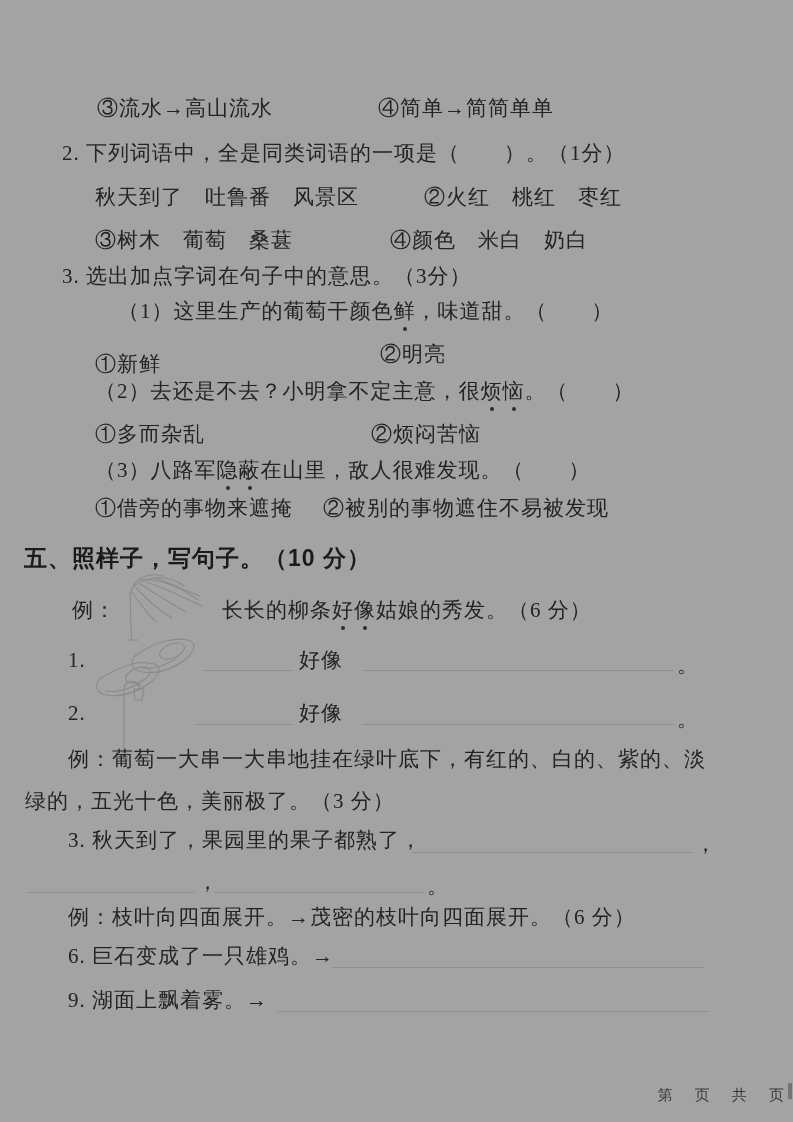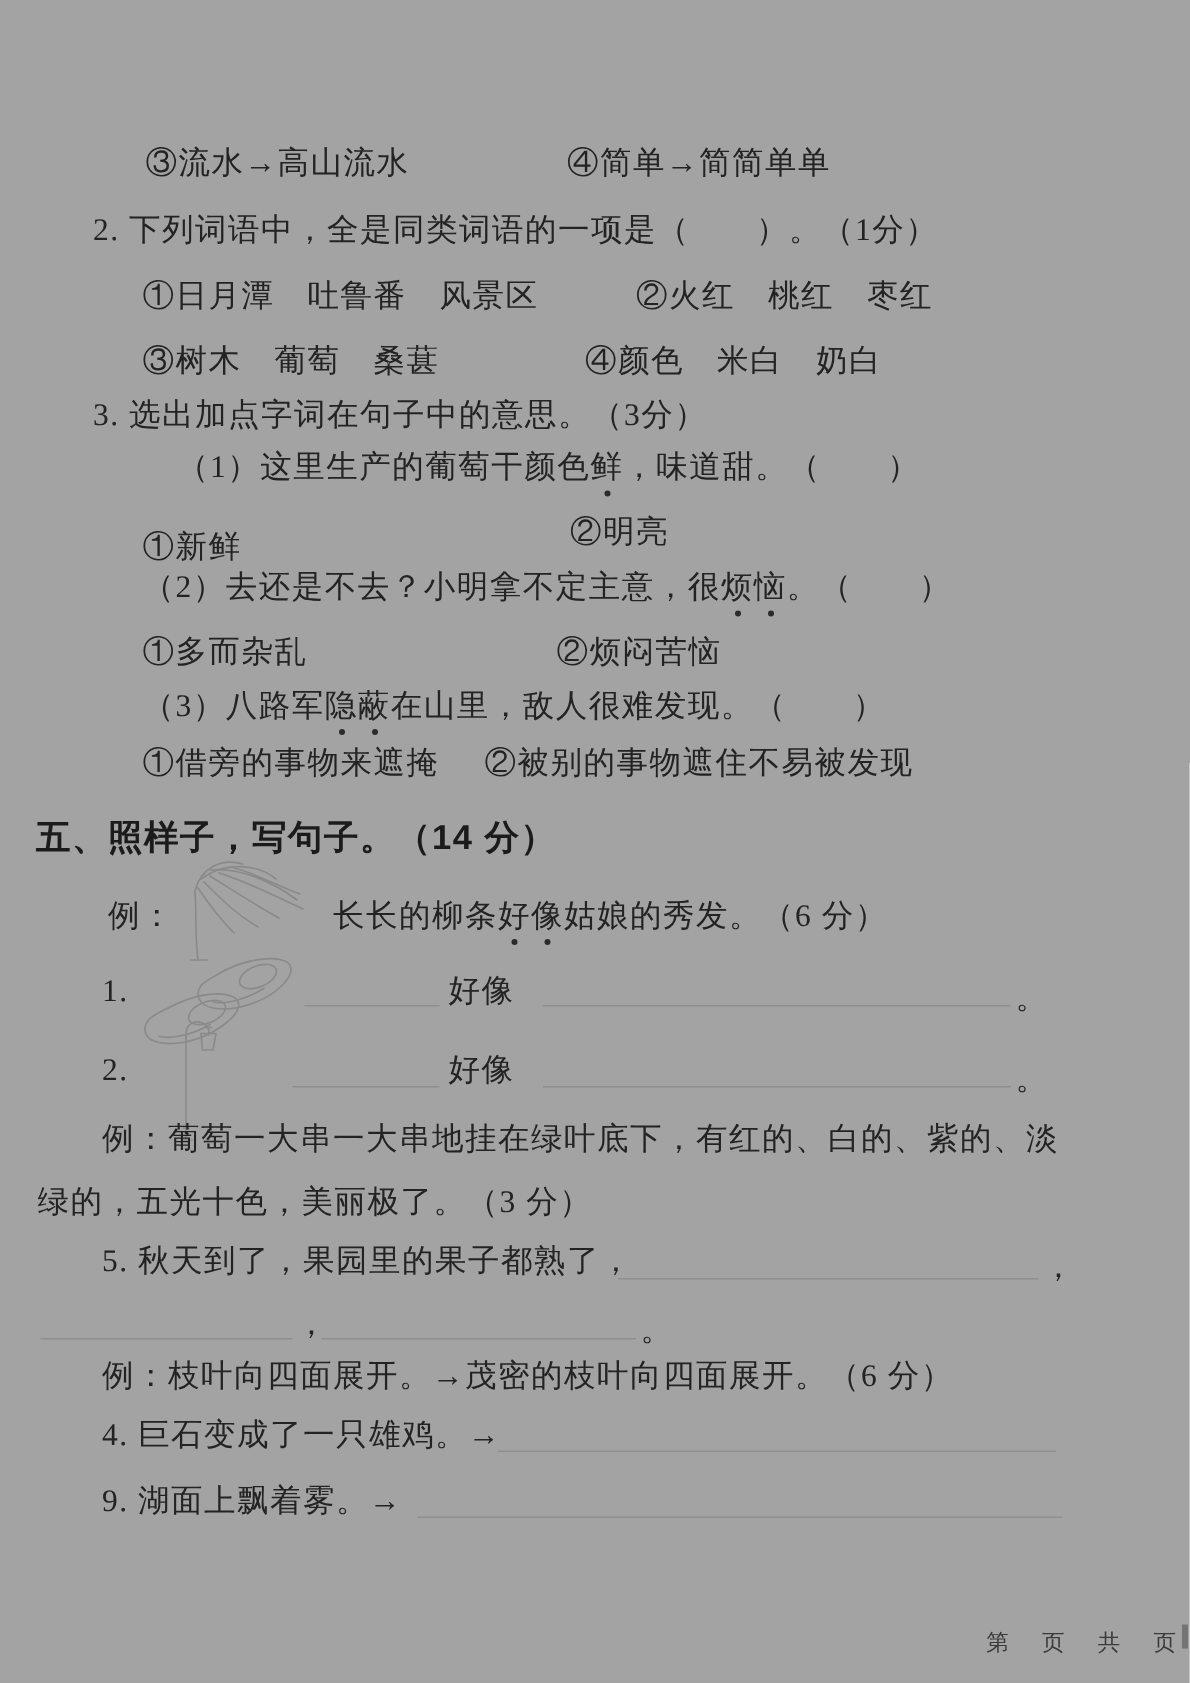--- a/index.html
+++ b/index.html
@@ -48,21 +48,21 @@
 
 <div class="page">
 
   <div>
     <div class="abs t" style="left:97px;top:93px;">③流水→高山流水</div>
     <div class="abs t" style="left:378px;top:93px;">④简单→简简单单</div>
   </div>
 
   <div>
     <div class="abs stem" style="left:62px;top:138px;">2. 下列词语中，全是同类词语的一项是（　　）。（1分）</div>
-    <div class="abs t" style="left:95px;top:182px;">①日月潭　吐鲁番　风景区</div>
+    <div class="abs t" style="left:95px;top:182px;">秋天到了　吐鲁番　风景区</div>
     <div class="abs t" style="left:424px;top:182px;">②火红　桃红　枣红</div>
     <div class="abs t" style="left:95px;top:225px;">③树木　葡萄　桑葚</div>
     <div class="abs t" style="left:390px;top:225px;">④颜色　米白　奶白</div>
   </div>
 
   <div>
     <div class="abs stem" style="left:62px;top:261px;">3. 选出加点字词在句子中的意思。（3分）</div>
 
     <div class="abs t" style="left:95px;top:296px;margin-left:23px;">（1）这里生产的葡萄干颜色<span class="emph">鲜</span>，味道甜。（　　）</div>
     <div class="abs t" style="left:95px;top:349px;">①新鲜</div>
@@ -71,21 +71,21 @@
     <div class="abs t" style="left:95px;top:376px;">（2）去还是不去？小明拿不定主意，很<span class="emph">烦</span><span class="emph">恼</span>。（　　）</div>
     <div class="abs t" style="left:95px;top:419px;">①多而杂乱</div>
     <div class="abs t" style="left:371px;top:419px;">②烦闷苦恼</div>
 
     <div class="abs t" style="left:95px;top:455px;text-align:right;">（3）八路军<span class="emph">隐</span><span class="emph">蔽</span>在山里，敌人很难发现。（　　）</div>
     <div class="abs t" style="left:95px;top:493px;">①借旁的事物来遮掩</div>
     <div class="abs t" style="left:323px;top:493px;">②被别的事物遮住不易被发现</div>
   </div>
 
   <div>
-    <div class="abs sec-title" style="left:24px;top:543px;">五、照样子，写句子。（14 分）</div>
+    <div class="abs sec-title" style="left:24px;top:543px;">五、照样子，写句子。（10 分）</div>
 
     <div class="abs t" style="left:72px;top:595px;">例：</div>
     <svg class="sketch" style="left:110px;top:566px;" width="100" height="78" viewBox="0 0 100 78">
       <path d="M22,74 C20,60 21,42 20,28"></path>
       <path d="M17,74 L28,74"></path>
       <path d="M20,28 C24,12 38,6 52,10"></path>
       <path d="M24,20 C40,8 62,10 74,20"></path>
       <path d="M30,14 C50,12 72,22 88,34"></path>
       <path d="M36,16 C56,22 74,32 92,40"></path>
       <path d="M30,18 C46,28 58,36 76,46"></path>
@@ -120,31 +120,31 @@
       <path d="M12,76 L16,76"></path>
     </svg>
     <div class="blank" style="left:195px;top:700px;width:98px;"></div>
     <div class="abs t" style="left:299px;top:698px;">好像</div>
     <div class="blank" style="left:362px;top:700px;width:312px;"></div>
     <div class="abs punct" style="left:677px;top:705px;">。</div>
 
     <div class="abs t" style="left:68px;top:744px;">例：葡萄一大串一大串地挂在绿叶底下，有红的、白的、紫的、淡</div>
     <div class="abs t" style="left:25px;top:786px;">绿的，五光十色，美丽极了。（3 分）</div>
 
-    <div class="abs t" style="left:68px;top:825px;">5. 秋天到了，果园里的果子都熟了，</div>
+    <div class="abs t" style="left:68px;top:825px;">3. 秋天到了，果园里的果子都熟了，</div>
     <div class="blank" style="left:412px;top:828px;width:280px;"></div>
     <div class="abs punct" style="left:695px;top:830px;">，</div>
     <div class="blank" style="left:27px;top:868px;width:168px;"></div>
     <div class="abs punct" style="left:197px;top:868px;">，</div>
     <div class="blank" style="left:214px;top:868px;width:210px;"></div>
     <div class="abs punct" style="left:427px;top:872px;">。</div>
 
     <div class="abs t" style="left:68px;top:902px;">例：枝叶向四面展开。→茂密的枝叶向四面展开。（6 分）</div>
 
-    <div class="abs t" style="left:68px;top:941px;">4. 巨石变成了一只雄鸡。→</div>
+    <div class="abs t" style="left:68px;top:941px;">6. 巨石变成了一只雄鸡。→</div>
     <div class="blank" style="left:332px;top:943px;width:372px;"></div>
 
     <div class="abs t" style="left:68px;top:985px;">9. 湖面上飘着雾。→</div>
     <div class="blank" style="left:278px;top:987px;width:430px;"></div>
   </div>
 
   <div class="footer">第 页 共 页</div>
 
   <div class="artifact" style="left:788px;top:1083px;width:4px;height:16px;"></div>
 

